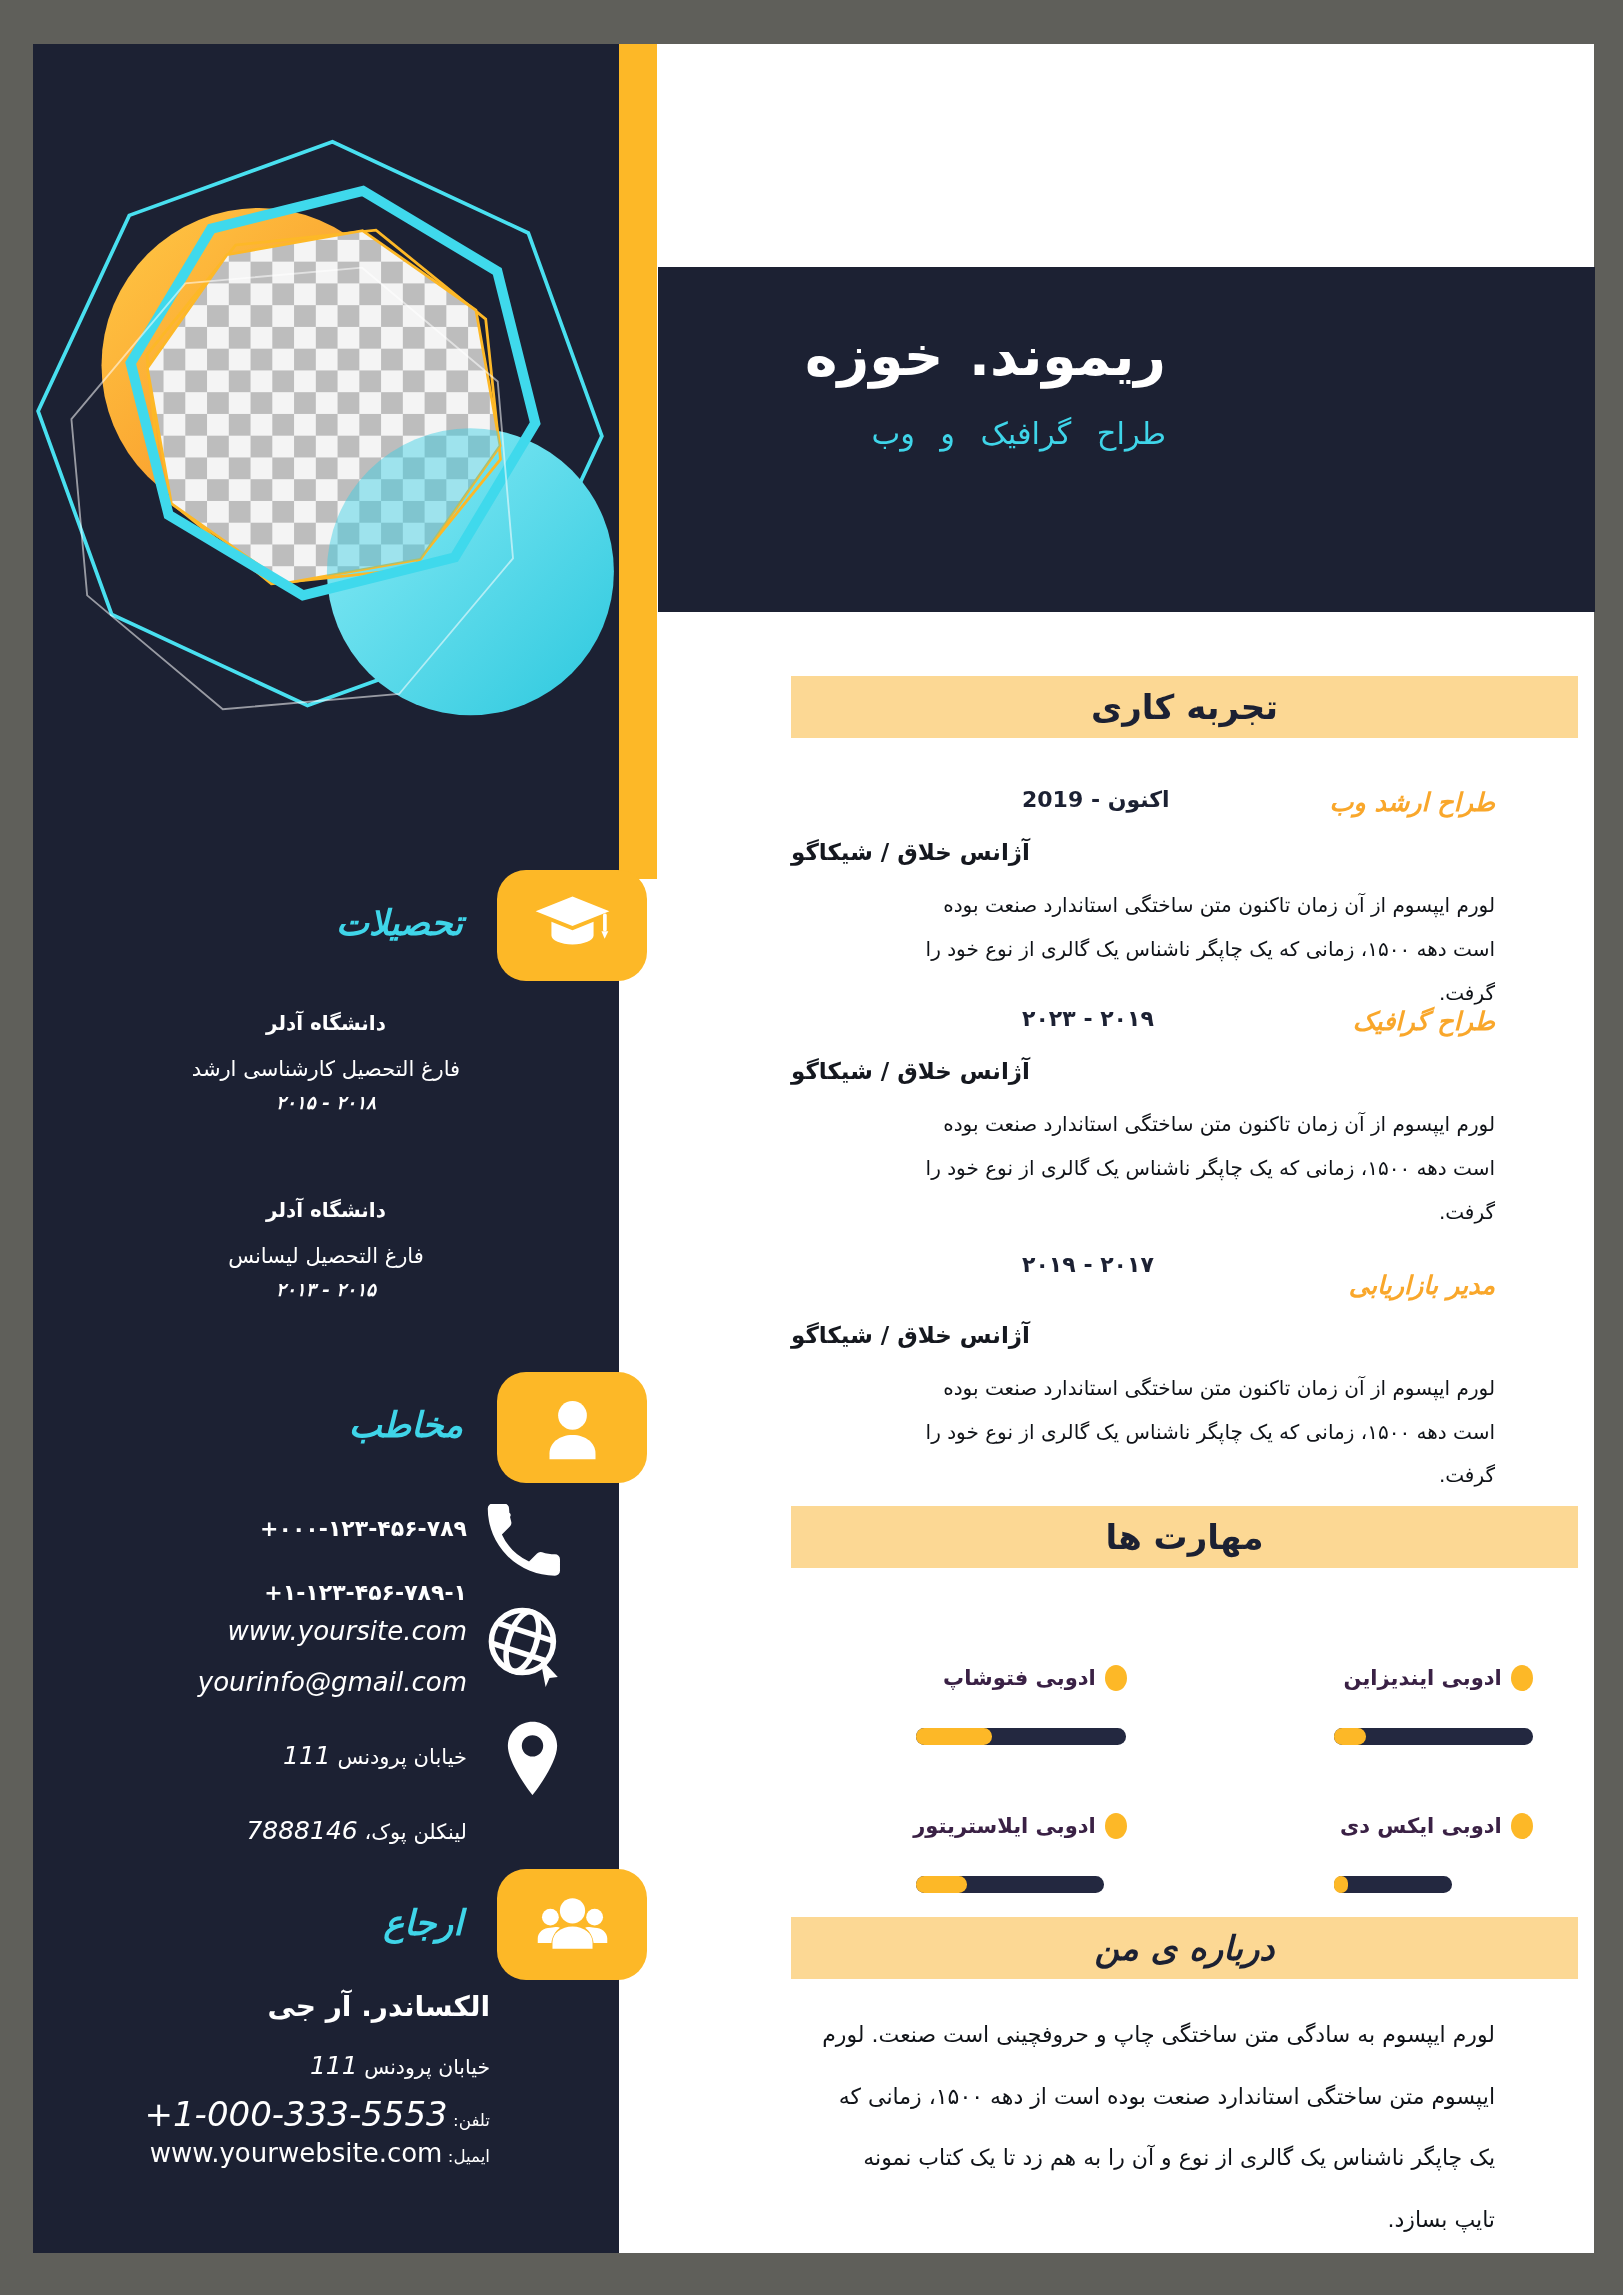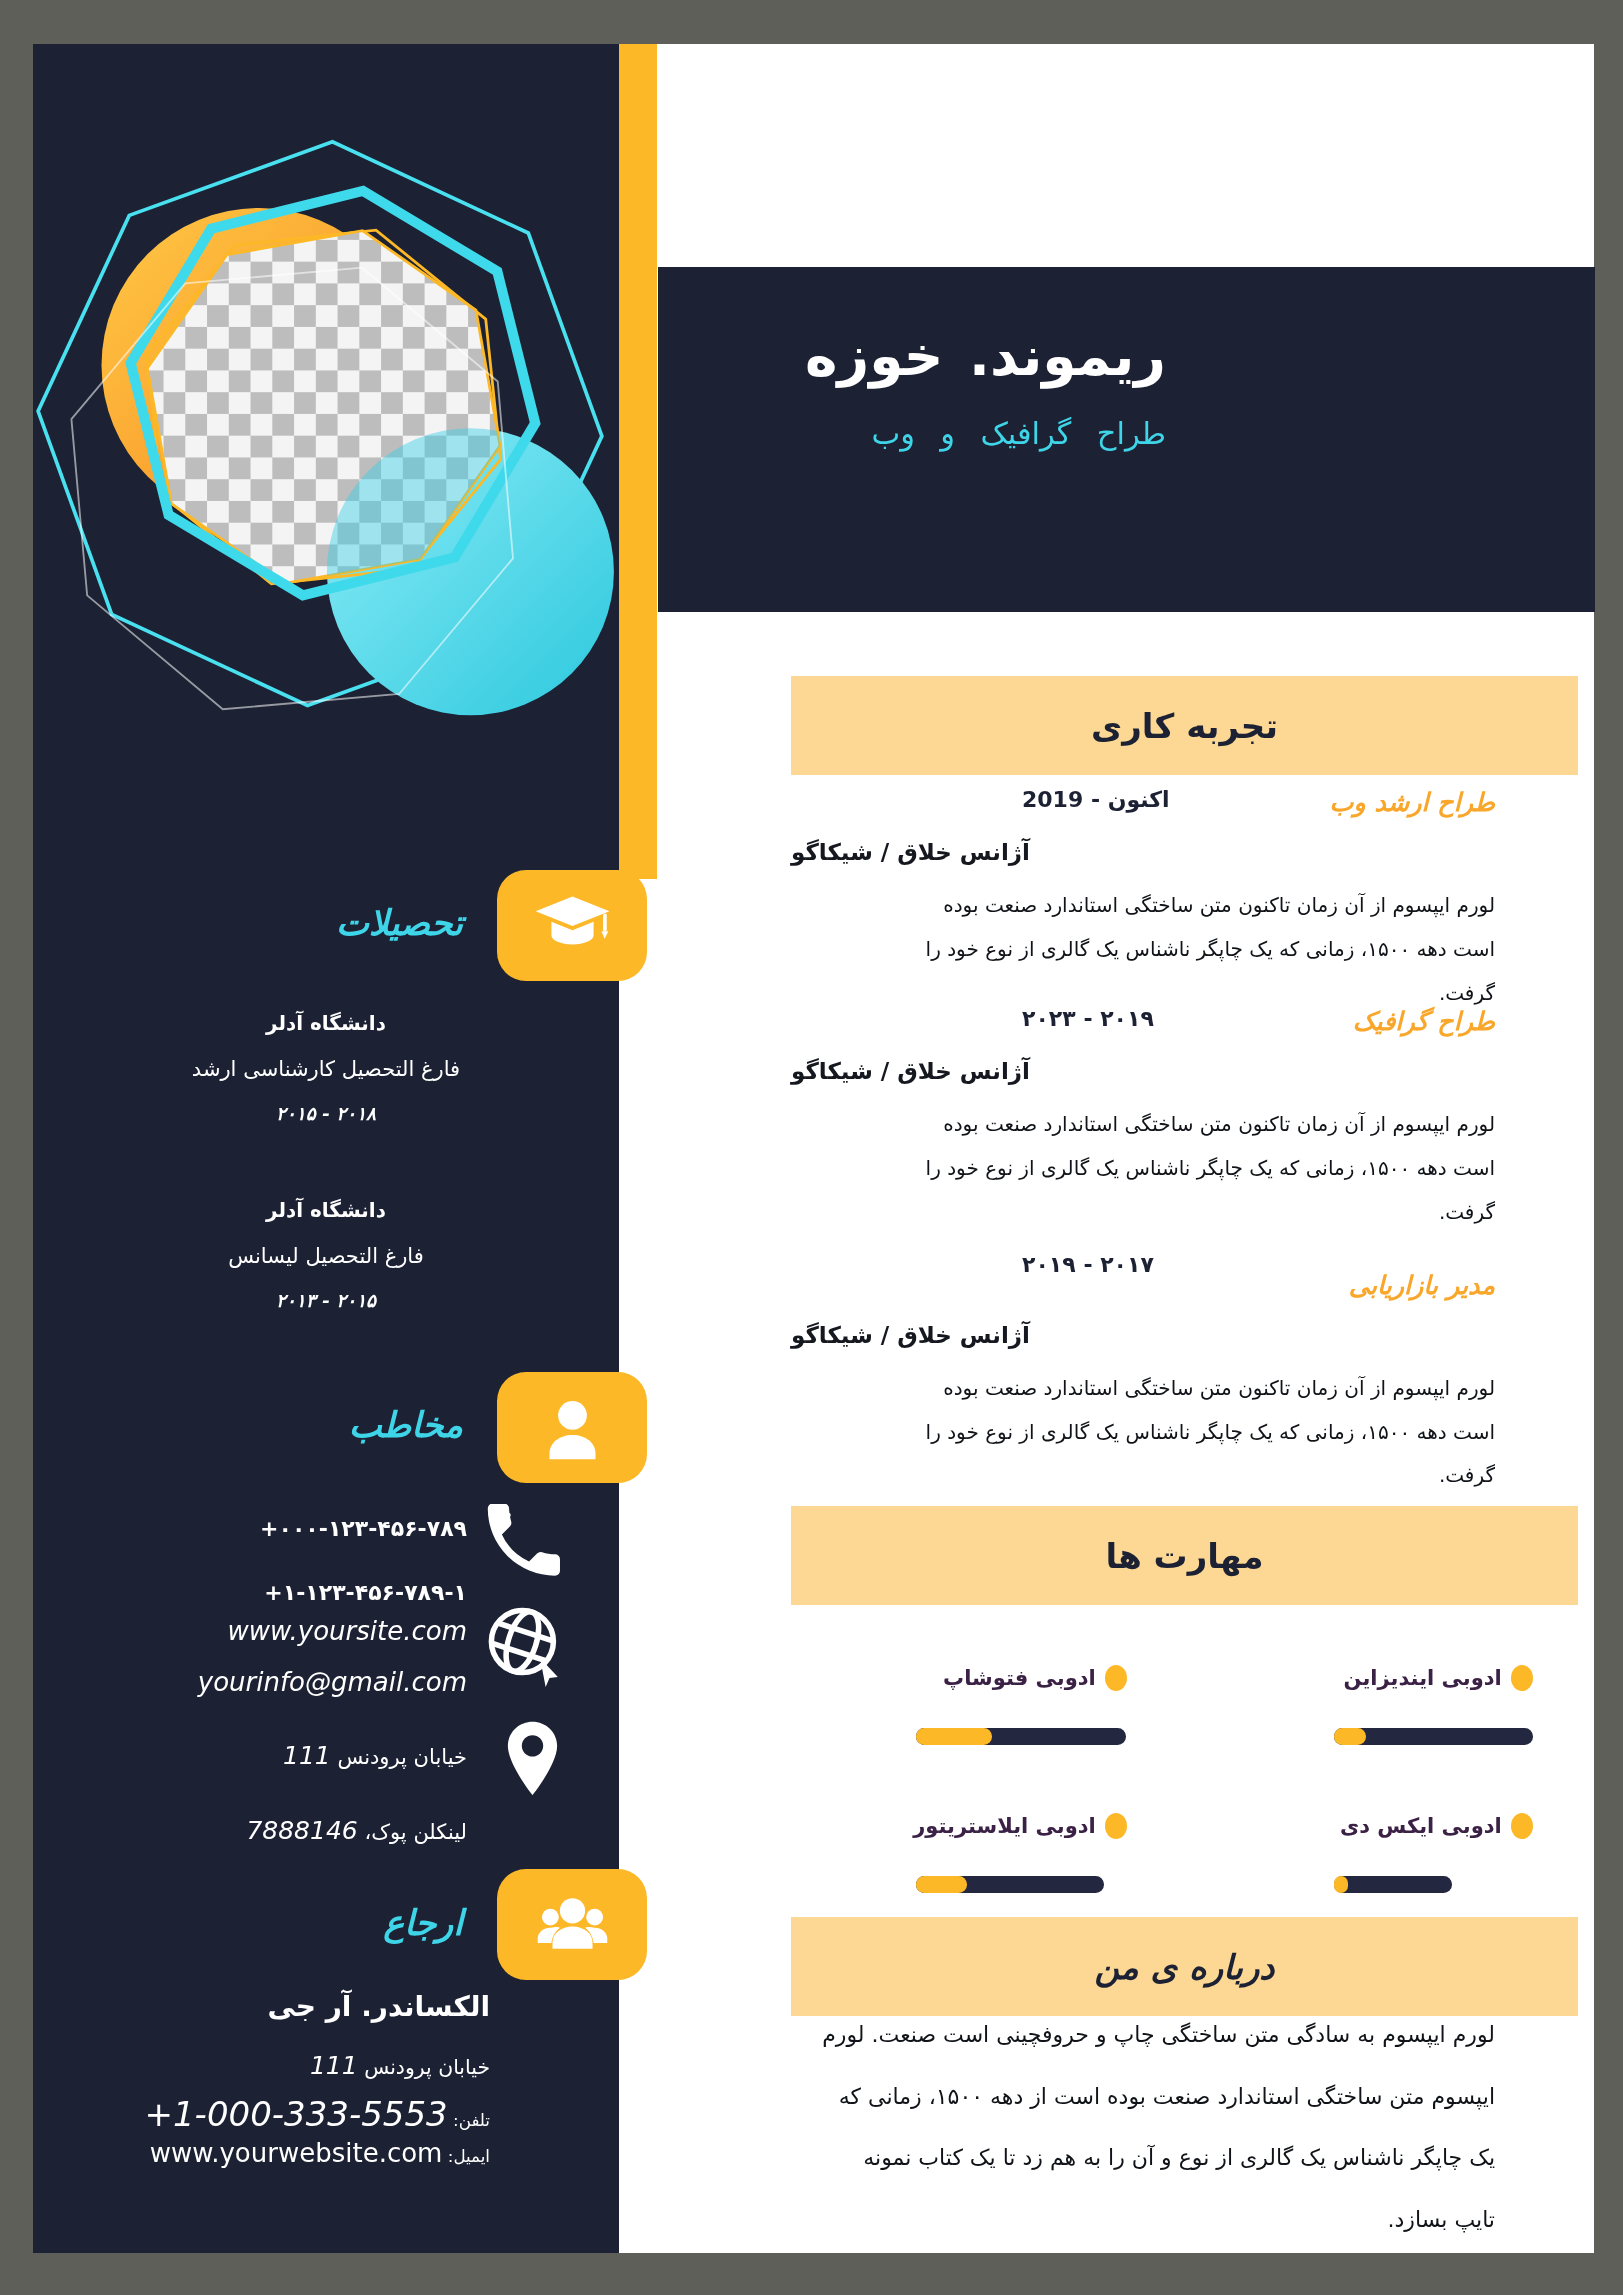--- a/index.html
+++ b/index.html
@@ -8,21 +8,21 @@
   .page-white{position:absolute;left:33px;top:44px;width:1561px;height:2209px;background:#ffffff;}
   .sidebar{position:absolute;left:33px;top:44px;width:586px;height:2209px;background:#1C2133;}
   .v-stripe{position:absolute;left:619px;top:44px;width:38px;height:835px;background:#FDB827;}
   .art{position:absolute;left:33px;top:44px;}
   
   .header-band{position:absolute;left:658px;top:267px;width:937px;height:345px;background:#1C2133;}
   .header-text{position:absolute;top:324px;right:457px;text-align:right;}
   .person-name{font-size:55px;font-weight:bold;color:#ffffff;word-spacing:6.5px;}
   .person-title{margin-top:28px;font-size:30.5px;color:#3FD5E9;word-spacing:15.7px;}
   
-  .band{position:absolute;left:791px;width:787px;height:99px;background:#FCD894;display:flex;align-items:center;justify-content:center;}
+  .band{position:absolute;left:791px;width:787px;height:62px;background:#FCD894;display:flex;align-items:center;justify-content:center;}
   .band-title{font-size:34px;font-weight:bold;color:#1C2133;}
   .band-title.fancy{font-style:italic;}
   #band-exp{top:676px;} #band-skills{top:1506px;} #band-about{top:1917px;}
   
   .job{position:absolute;left:791px;width:787px;}
   #job1{top:787px;} #job2{top:1006px;} #job3{top:1252px;}
   .job-head{display:flex;justify-content:space-between;align-items:flex-start;padding:0 83px 0 231px;}
   .job-title{font-size:25.4px;font-weight:bold;font-style:italic;color:#F9A72B;}
   #job3 .job-title{margin-top:17.6px;}
   .job-date{font-size:22px;font-weight:bold;color:#1C2133;direction:ltr;unicode-bidi:isolate;}
@@ -45,21 +45,21 @@
   
   .tab{position:absolute;left:497px;width:150px;height:111px;background:#FDB827;border-radius:29px;display:flex;align-items:center;justify-content:center;}
   #tab-edu{top:870px;} #tab-contact{top:1372px;} #tab-ref{top:1869px;}
   .side-title{position:absolute;right:1160px;font-size:35px;font-weight:bold;font-style:italic;color:#3FD5E9;text-align:right;}
   #t-edu{top:903px;} #t-contact{top:1405px;} #t-ref{top:1903px;}
   
   .edu{position:absolute;left:33px;width:586px;text-align:center;color:#fff;}
   #edu1{top:1011px;} #edu2{top:1198px;}
   .school{font-size:20px;font-weight:bold;}
   .degree{margin-top:22px;font-size:21px;}
-  .edu-dates{margin-top:22px;font-size:18.5px;font-weight:bold;font-style:italic;direction:ltr;unicode-bidi:isolate;}
+  .edu-dates{margin-top:11px;font-size:18.5px;font-weight:bold;font-style:italic;direction:ltr;unicode-bidi:isolate;}
   
   .c-phones{position:absolute;right:1156px;top:1497px;text-align:right;color:#fff;font-size:22px;font-weight:bold;line-height:2.9;}
   .ltr{direction:ltr;unicode-bidi:isolate;}
   .c-web{position:absolute;right:1156px;top:1606px;text-align:right;color:#fff;font-style:italic;font-size:26px;line-height:1.95;}
   .c-addr{position:absolute;right:1156px;top:1718px;text-align:right;color:#fff;font-size:21px;line-height:3.0;}
   .num-it{font-style:italic;font-size:25px;}
   .icon-slot{position:absolute;}
   #icon-phone{right:1062px;top:1504px;}
   #icon-globe{right:1060px;top:1605px;}
   #icon-pin{right:1064px;top:1717px;}

